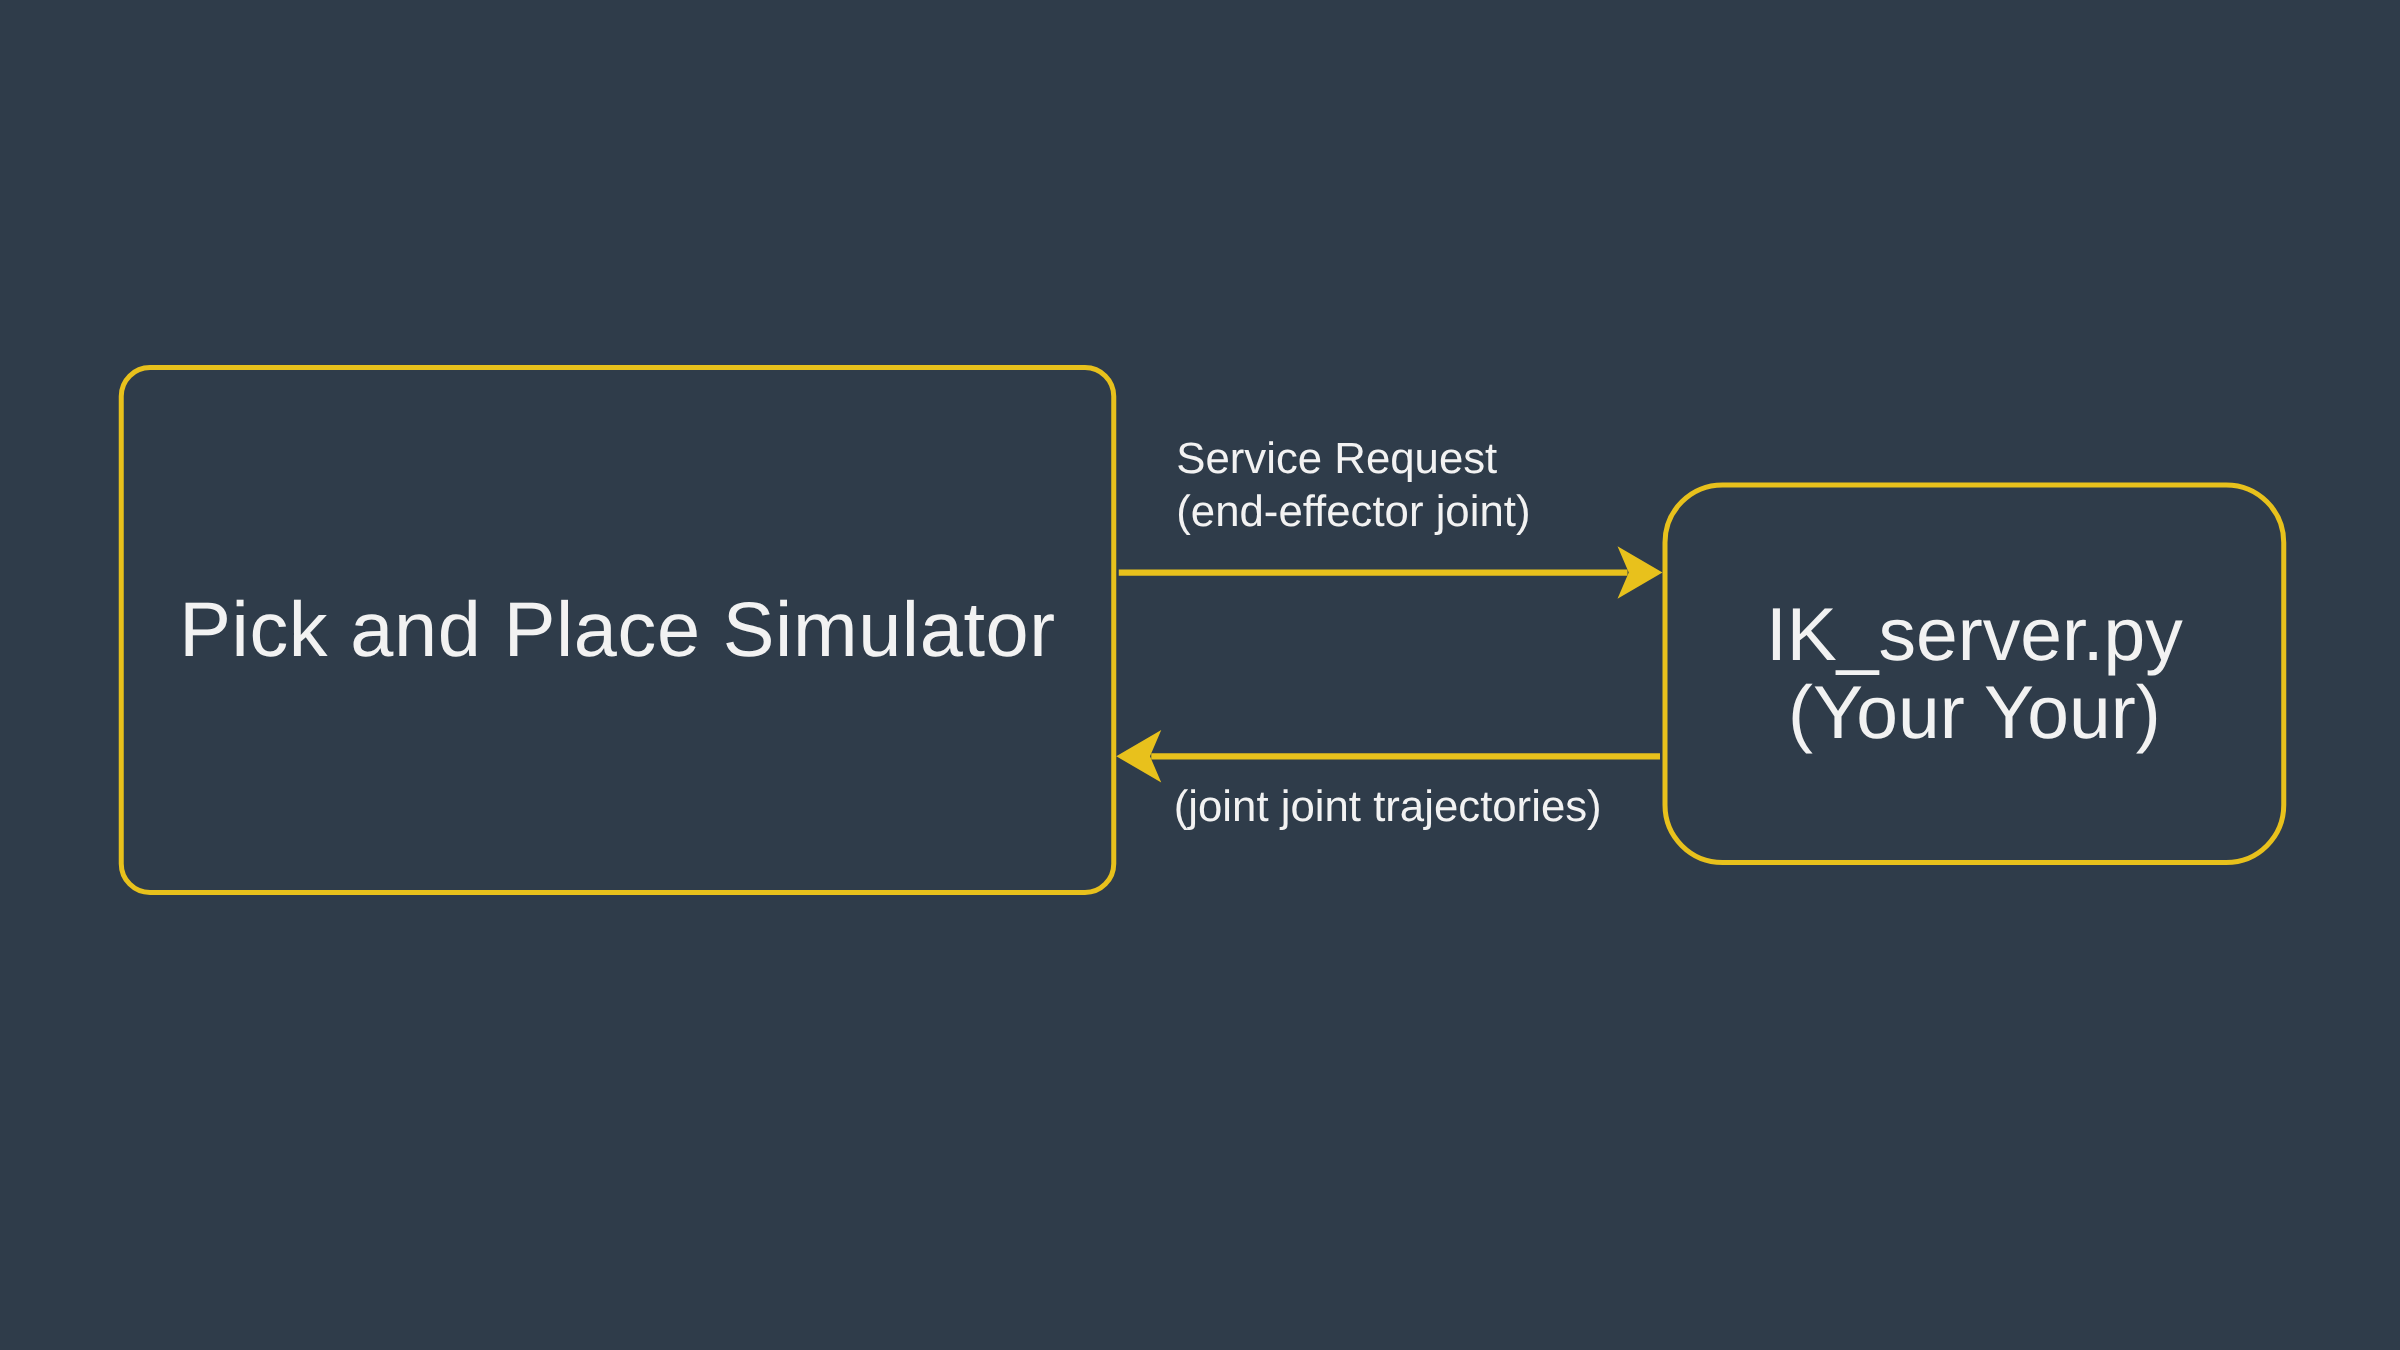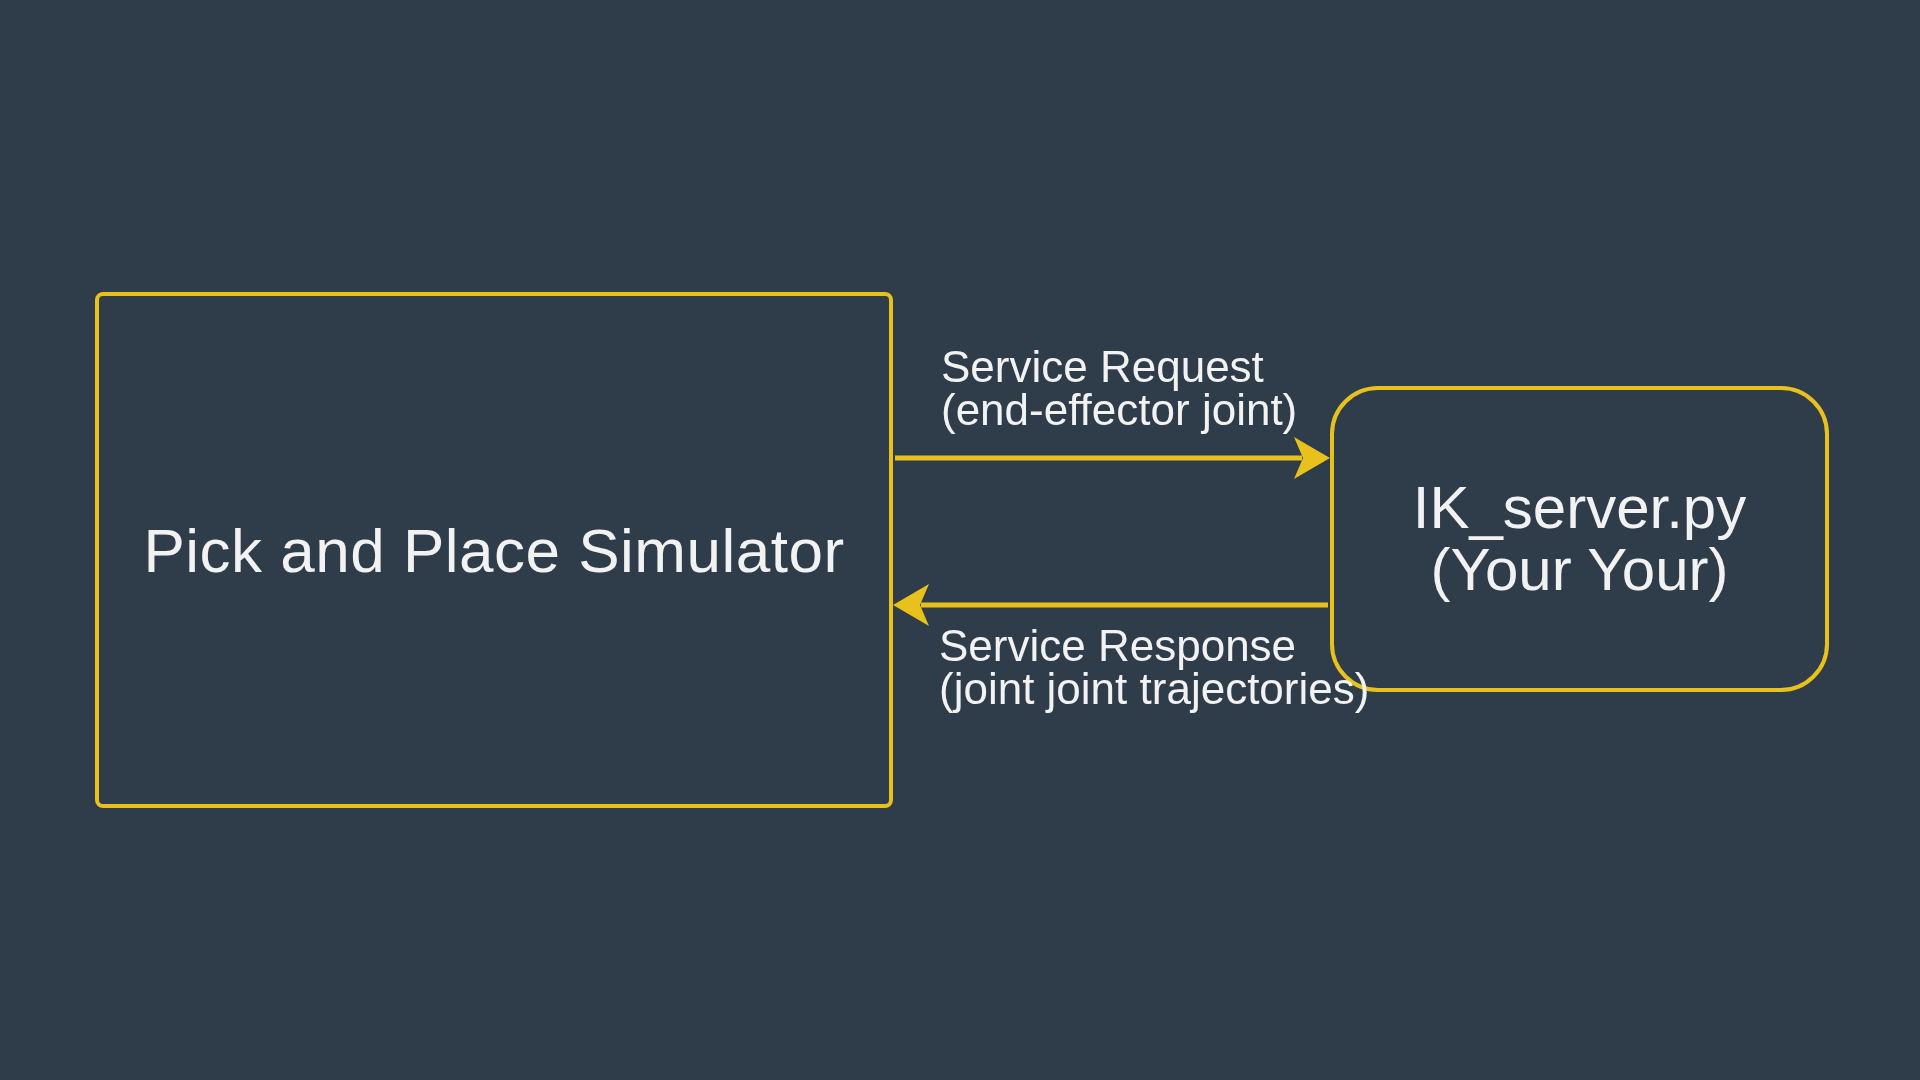--- a/index.html
+++ b/index.html
@@ -28,22 +28,22 @@
     position: absolute;
     border: 4px solid var(--accent);
     background: transparent;
     display: flex;
     align-items: center;
     justify-content: center;
     text-align: center;
   }
   .node-left {
     left: 95px; top: 292px;
-    width: 798px; height: 516px;
-    border-radius: 8px;
+    width: 798px; height: 424px;
+    border-radius: 25px;
   }
   .node-right {
     left: 1330px; top: 386px;
     width: 499px; height: 306px;
     border-radius: 48px;
   }
   .node-left .node-label {
     font-size: 62px;
     font-weight: 300;
     letter-spacing: 0.5px;
@@ -65,21 +65,21 @@
     stroke: var(--accent);
     stroke-width: 5;
     fill: none;
   }
   .arrow-head {
     fill: var(--accent);
     stroke: none;
   }
   .edge-label {
     position: absolute;
-    font-size: 44px;
+    font-size: 35px;
     font-weight: 300;
     line-height: 43px;
     color: var(--text);
     white-space: nowrap;
   }
   .edge-label-request {
     left: 941px; top: 345px;
   }
   .edge-label-response {
     left: 939px; top: 624px;
@@ -111,17 +111,16 @@
       <polygon class="arrow-head" points="893,605 929,584 920,605 929,626"></polygon>
     </g>
   </svg>
 
   <div class="edge-label edge-label-request">
     <div>Service Request</div>
     <div>(end-effector joint)</div>
   </div>
 
   <div class="edge-label edge-label-response">
-    <div>Service Response</div>
     <div>(joint joint trajectories)</div>
   </div>
 
 </div>
 
 </body></html>

